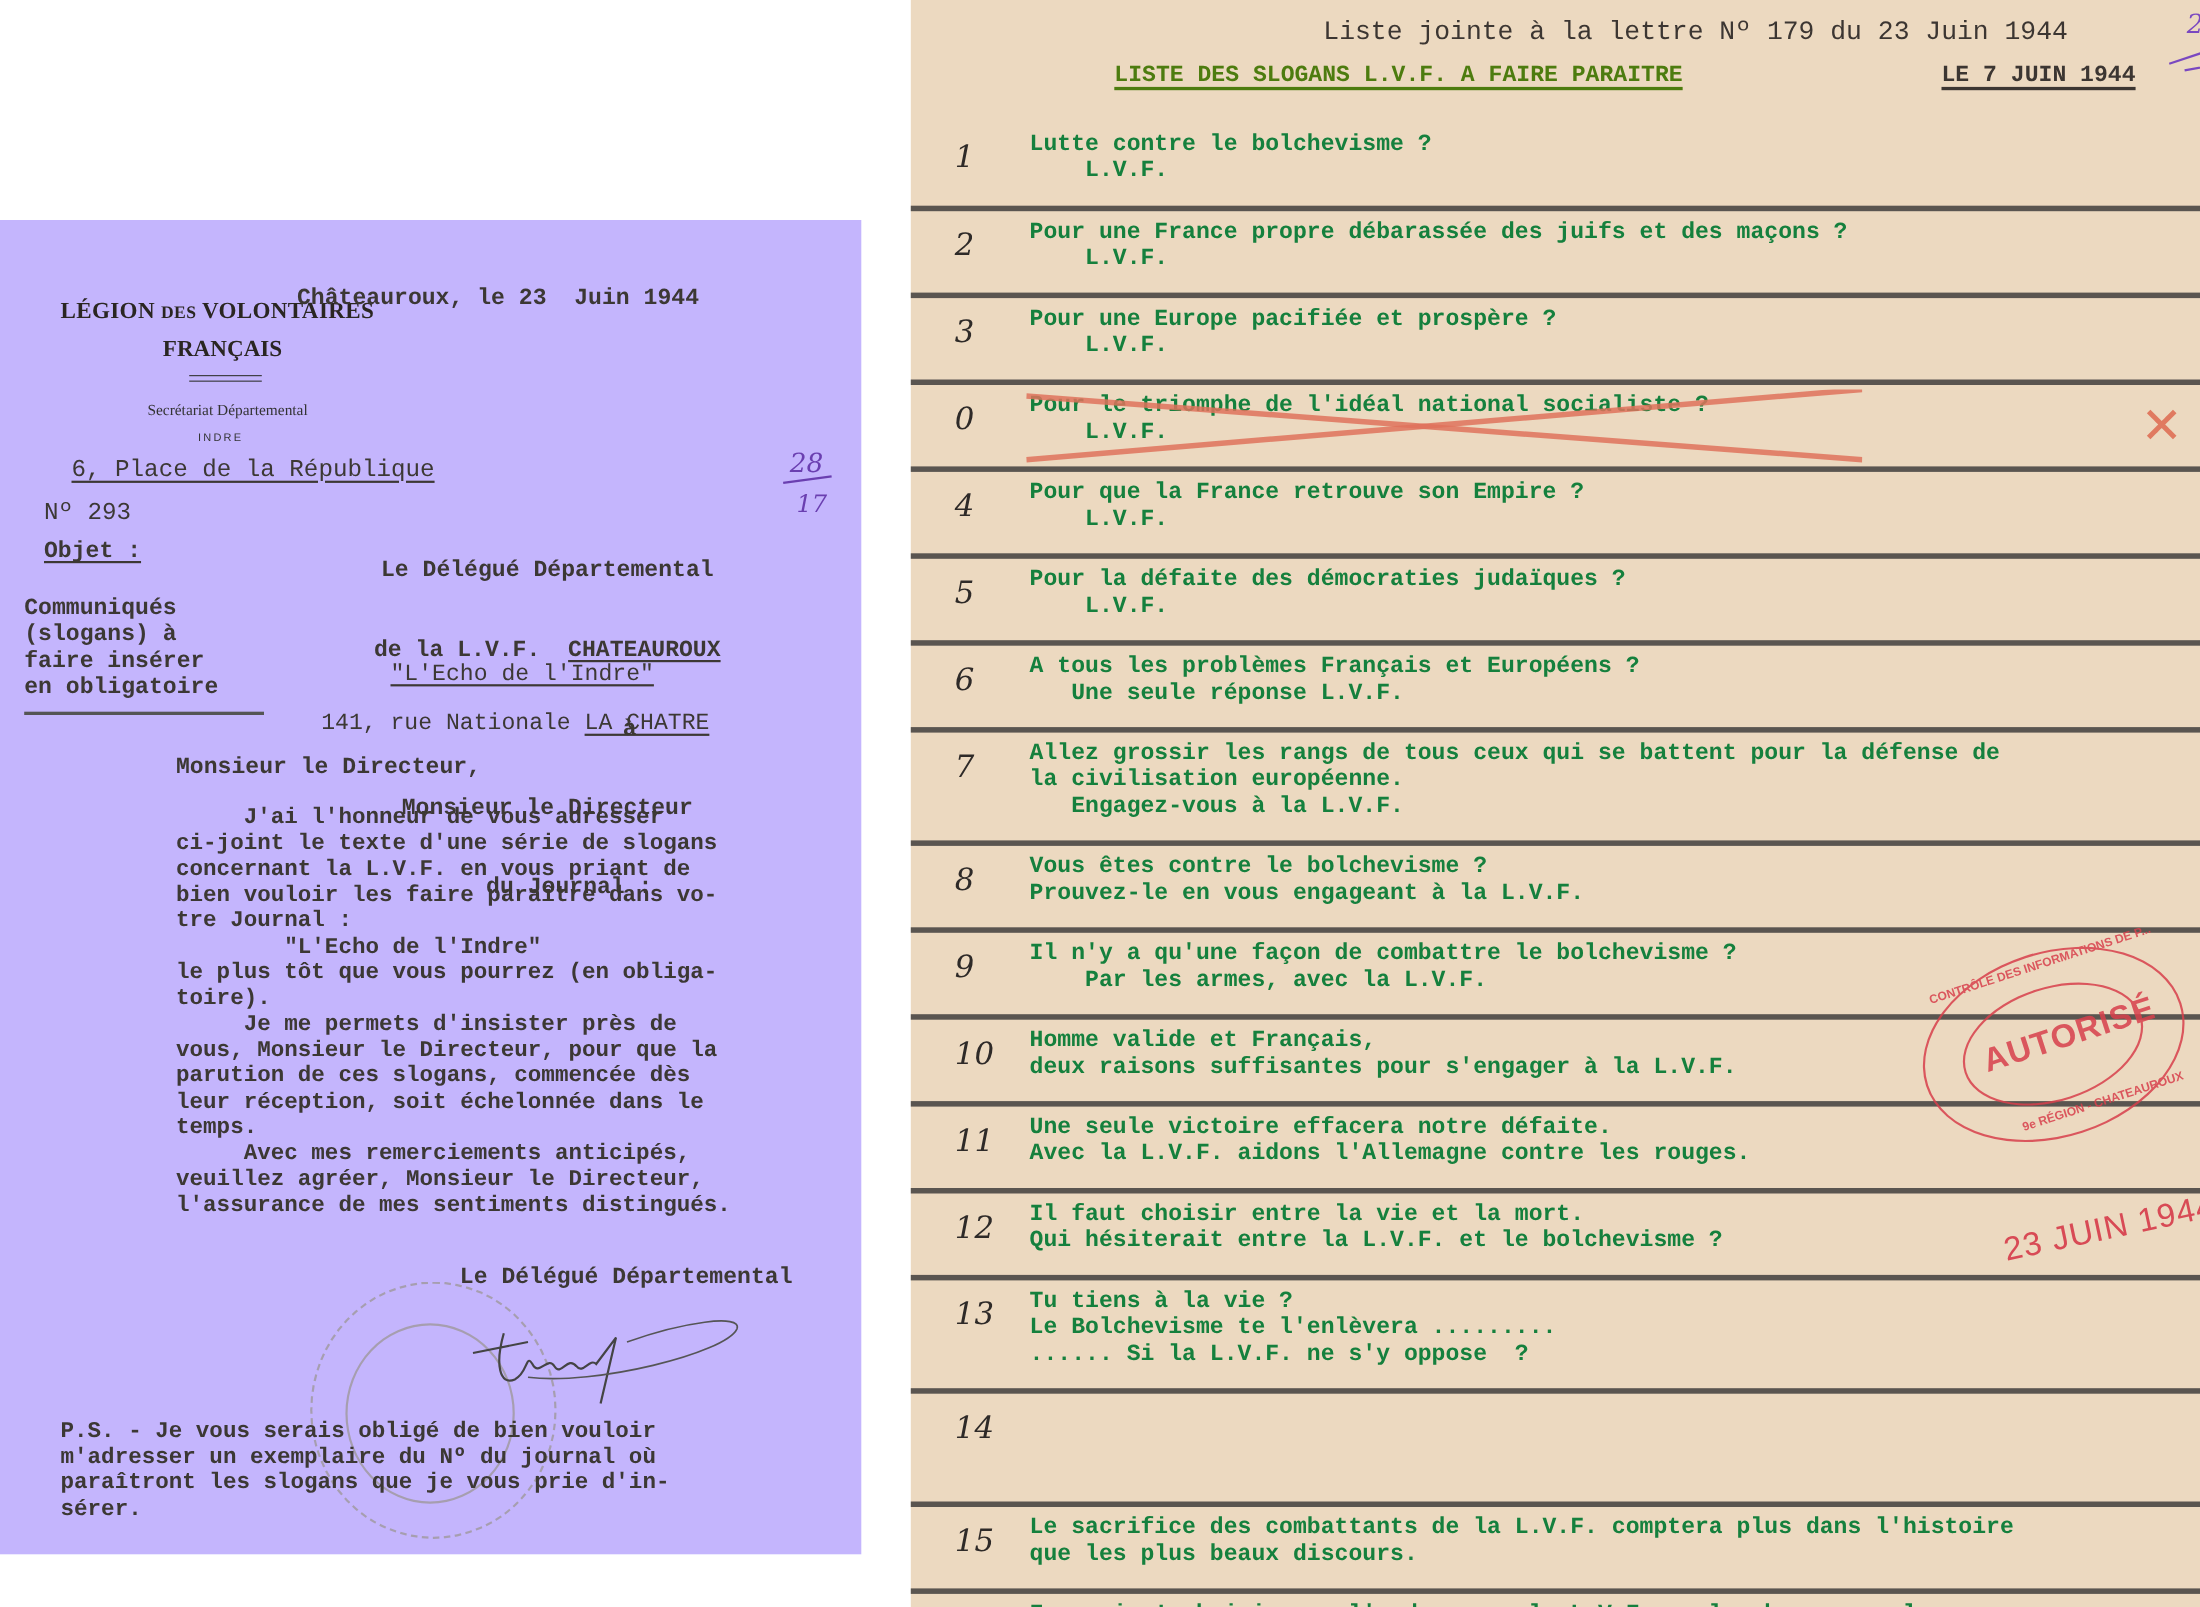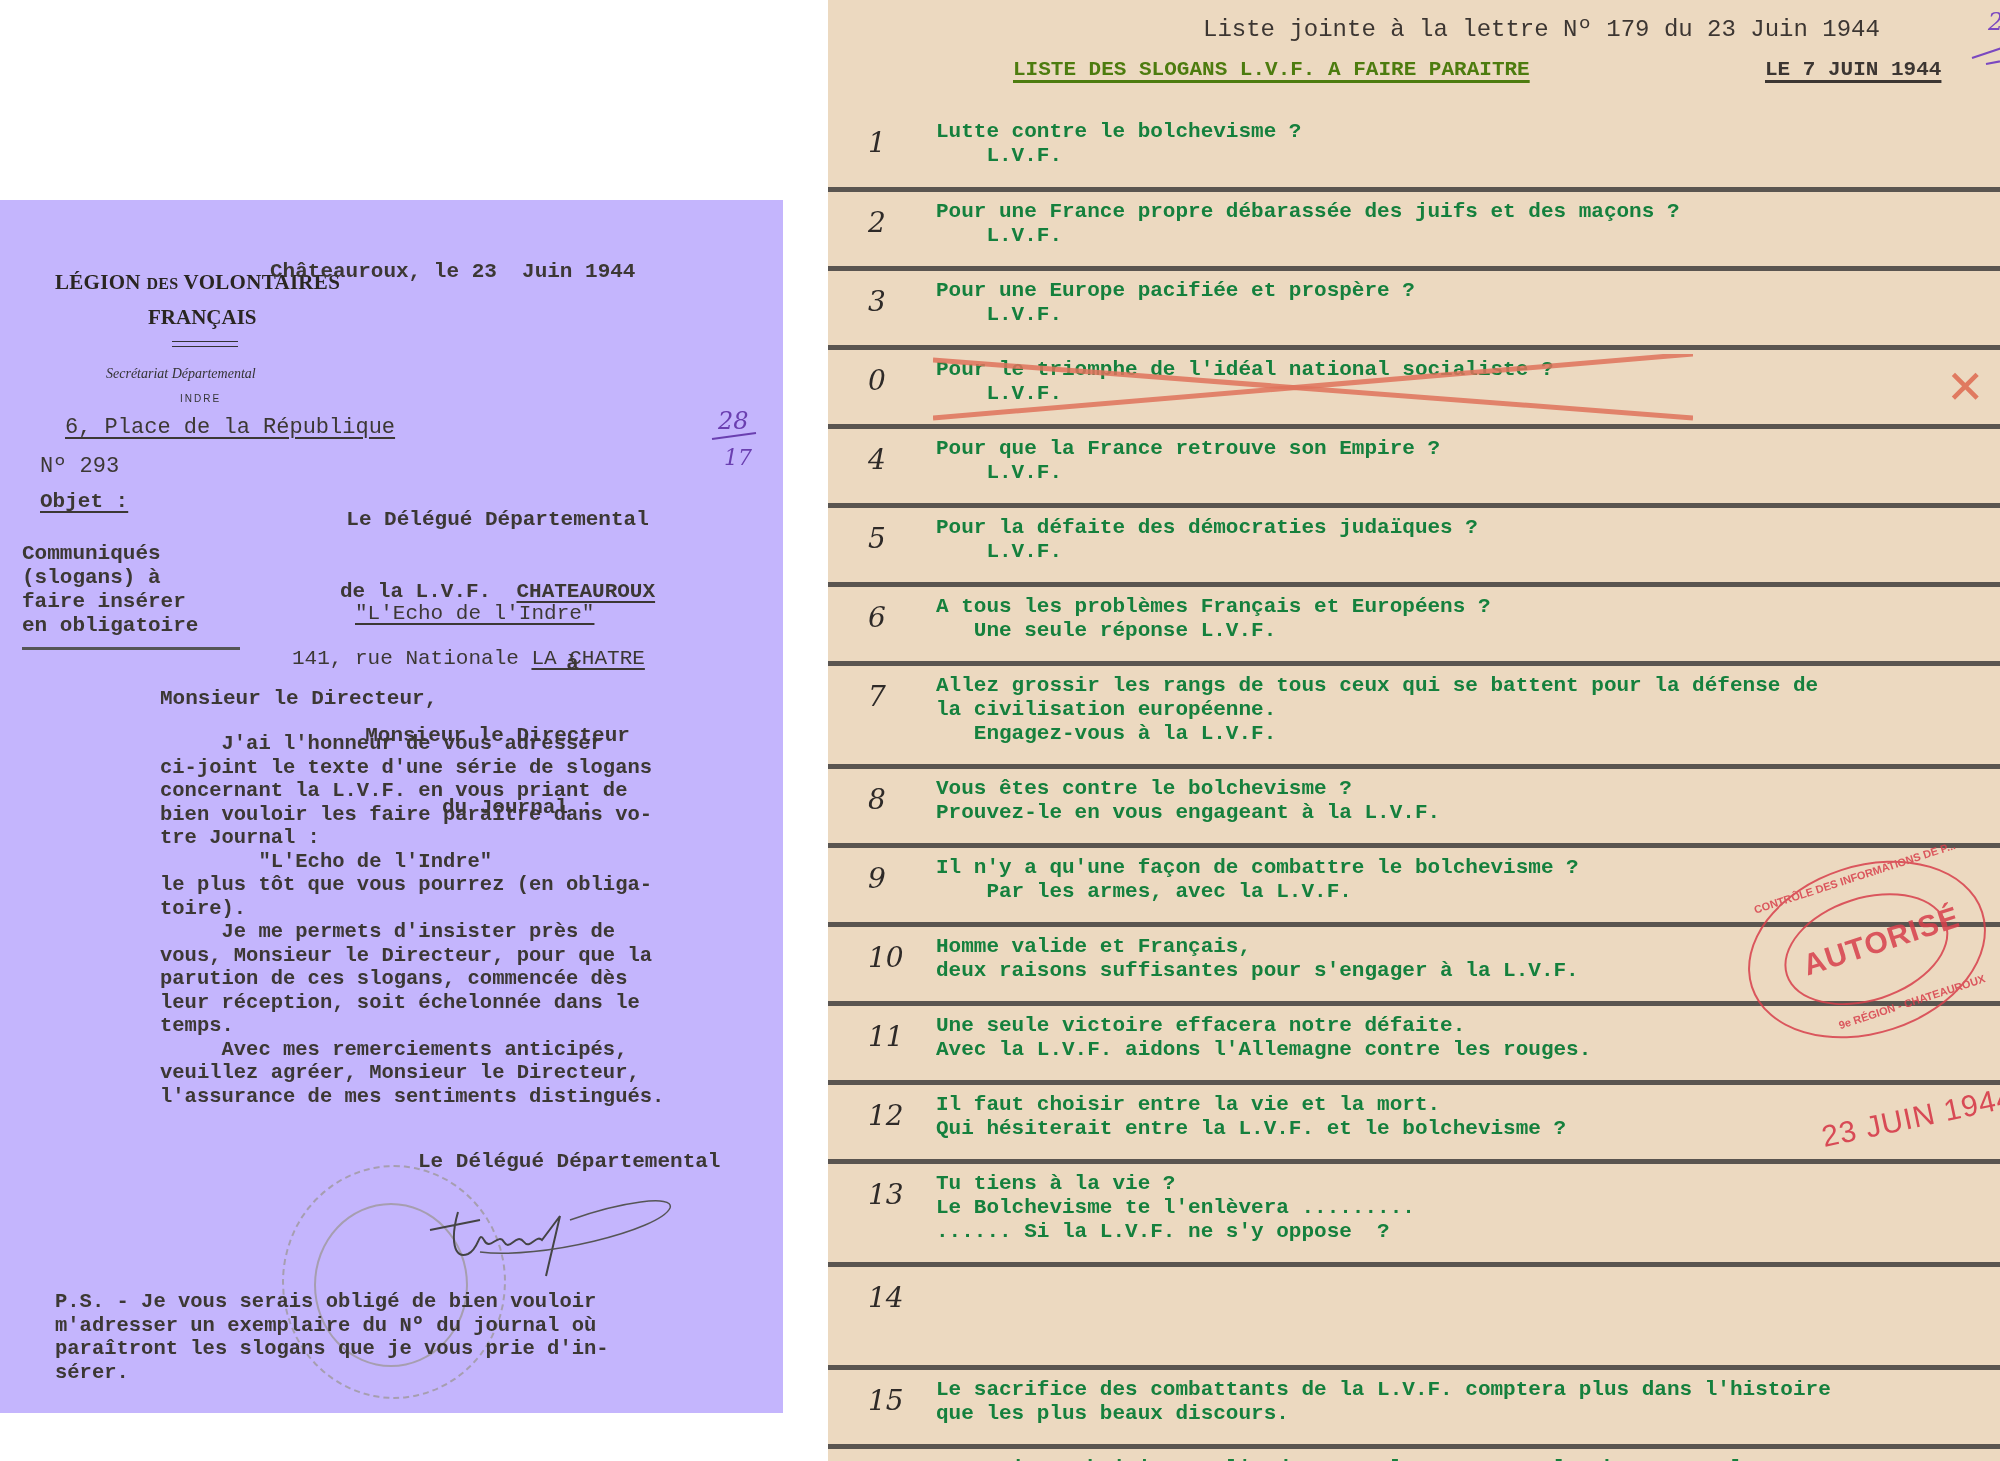--- a/index.html
+++ b/index.html
@@ -19,22 +19,22 @@
     font-family: "Liberation Serif", serif; font-weight: bold; font-size: 21px;
     color: #2a2622; letter-spacing: 0.3px;
   }
   .lh-org .small { font-size: 16px; }
   .lh-org2 {
     position: absolute; left: 148px; top: 105px;
     font-family: "Liberation Serif", serif; font-weight: bold; font-size: 21px; color: #2a2622;
   }
   .lh-rule { position: absolute; left: 172px; width: 66px; height: 0; border-top: 1.5px solid #333; }
   .lh-sec {
-    position: absolute; left: 106px; top: 166px;
-    font-family: "Liberation Serif", serif; font-style: italic; font-size: 14px; color: #333;
+    position: absolute; left: 134px; top: 166px;
+    font-family: "Liberation Serif", serif; font-size: 14px; color: #333;
   }
   .lh-dept {
     position: absolute; left: 180px; top: 193px;
     font-family: "Liberation Sans", sans-serif; font-size: 10px; letter-spacing: 2px; color: #333;
   }
   .typed { position: absolute; font-size: 21px; font-weight: bold; color: #3c3834; white-space: pre; line-height: 24px; }
   .ul { text-decoration: underline; text-decoration-thickness: 2px; text-underline-offset: 4px; }
   .date-line { left: 270px; top: 60px; }
   .address { left: 65px; top: 216px; font-weight: normal; font-size: 22px; }
   .number { left: 40px; top: 255px; font-weight: normal; font-size: 22px; }

